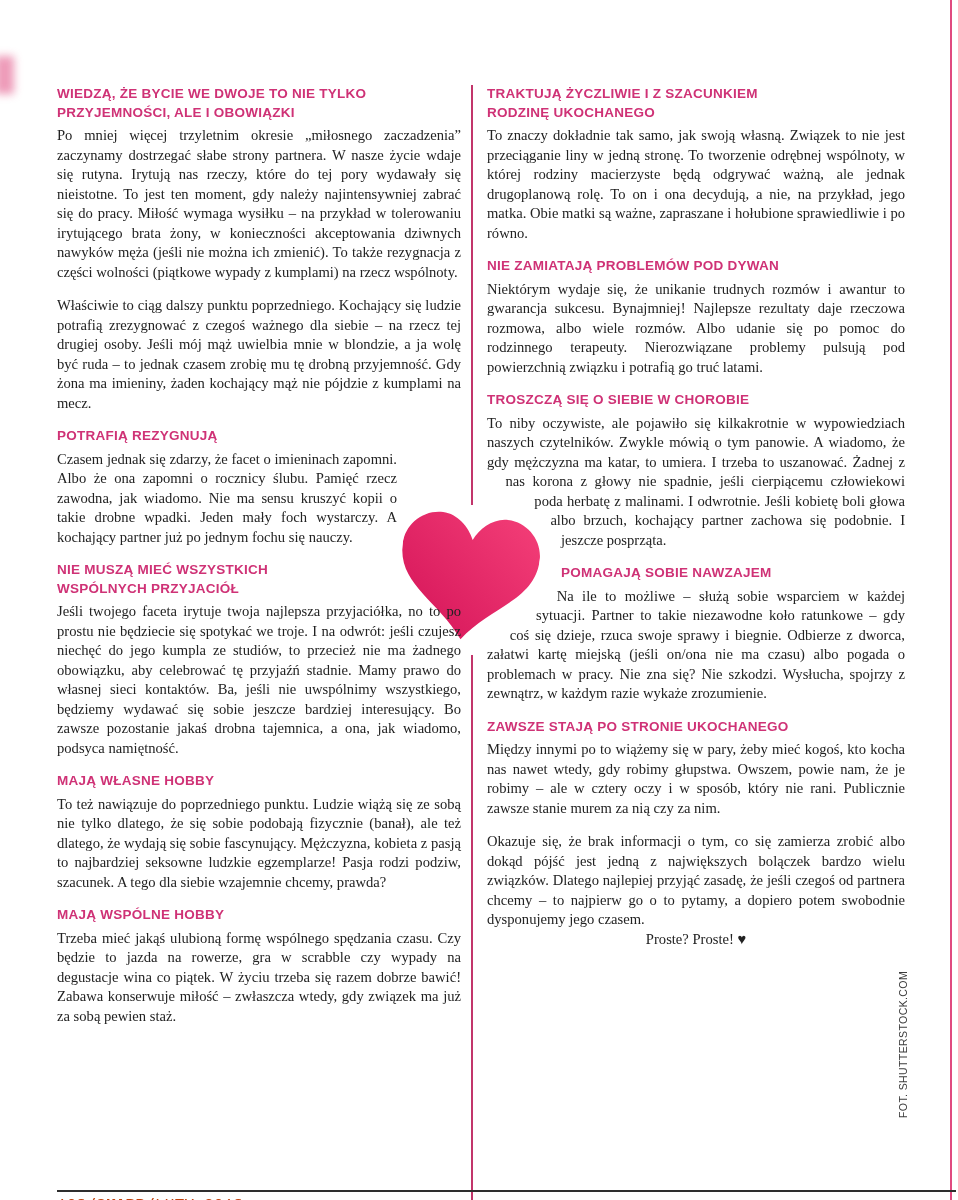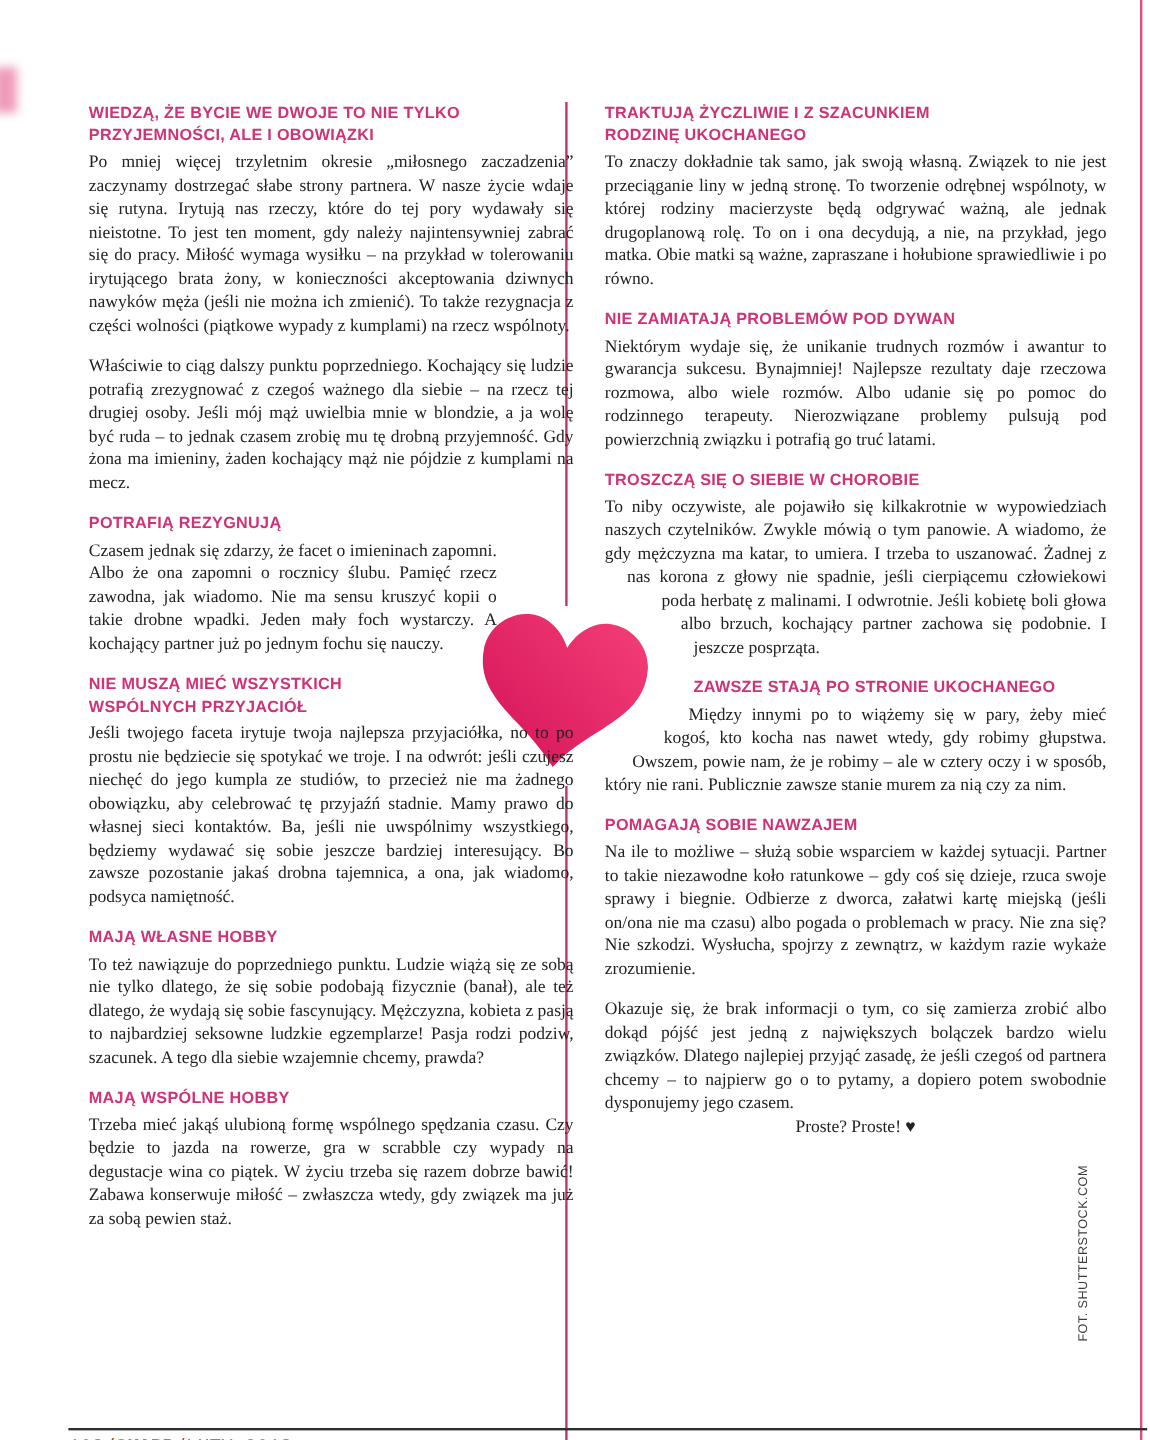--- a/index.html
+++ b/index.html
@@ -1,18 +1,18 @@
 <!DOCTYPE html>
 <html style="--heading: #cf3276; --divider: #c2356b; --heart-dark: #d31257; --heart-light: #f43f78; --edge-pink: #e04a80; --text: #222222;"><head>
 <meta charset="utf-8">
 <style>
   html,body{margin:0;padding:0;background:#fff;}
   .page{position:relative;width:958px;height:1200px;background:#ffffff;overflow:hidden;
         font-family:"Liberation Serif",serif;}
-  .col{position:absolute;top:85px;margin-left:17px;}
+  .col{position:absolute;top:85px;}
   .col-left{left:57px;width:404px;}
   .col-right{left:487px;width:418px;}
   section{margin:0 0 14px 0;}
   h3{margin:0 0 4px 0;
      font-family:"Liberation Sans",sans-serif;font-weight:bold;
      font-size:13.5px;line-height:18.5px;letter-spacing:.25px;
      color:var(--heading,#cf3276);white-space:pre-line;}
   p{margin:0;font-size:14.6px;line-height:19.5px;color:var(--text,#222);
     text-align:justify;hyphens:none;}
   .closing-line{text-align:center;}
@@ -104,26 +104,26 @@
     </section>
     <section>
       <h3>NIE ZAMIATAJĄ PROBLEMÓW POD DYWAN</h3>
       <p>Niektórym wydaje się, że unikanie trudnych rozmów i awantur to gwarancja sukcesu. Bynajmniej! Najlepsze rezultaty daje rzeczowa rozmowa, albo wiele rozmów. Albo udanie się po pomoc do rodzinnego terapeuty. Nierozwiązane problemy pulsują pod powierzchnią związku i potrafią go truć latami.</p>
     </section>
     <section>
       <h3>TROSZCZĄ SIĘ O SIEBIE W CHOROBIE</h3>
       <p><span class="spacer-r"></span><span>To niby oczywiste, ale pojawiło się kilkakrotnie w wypowiedziach naszych czytelników. Zwykle mówią o tym panowie. A wiadomo, że gdy mężczyzna ma katar, to umiera. I trzeba to uszanować. Żadnej z nas korona z głowy nie spadnie, jeśli cierpiącemu człowiekowi poda herbatę z malinami. I odwrotnie. Jeśli kobietę boli głowa albo brzuch, kochający partner zachowa się podobnie. I jeszcze posprząta.</span></p>
     </section>
     <section>
+      <h3>POMAGAJĄ SOBIE NAWZAJEM</h3>
+      <p>Na ile to możliwe – służą sobie wsparciem w każdej sytuacji. Partner to takie niezawodne koło ratunkowe – gdy coś się dzieje, rzuca swoje sprawy i biegnie. Odbierze z dworca, załatwi kartę miejską (jeśli on/ona nie ma czasu) albo pogada o problemach w pracy. Nie zna się? Nie szkodzi. Wysłucha, spojrzy z zewnątrz, w każdym razie wykaże zrozumienie.</p>
+    </section>
+    <section>
       <h3>ZAWSZE STAJĄ PO STRONIE UKOCHANEGO</h3>
       <p>Między innymi po to wiążemy się w pary, żeby mieć kogoś, kto kocha nas nawet wtedy, gdy robimy głupstwa. Owszem, powie nam, że je robimy – ale w cztery oczy i w sposób, który nie rani. Publicznie zawsze stanie murem za nią czy za nim.</p>
-    </section>
-    <section>
-      <h3>POMAGAJĄ SOBIE NAWZAJEM</h3>
-      <p>Na ile to możliwe – służą sobie wsparciem w każdej sytuacji. Partner to takie niezawodne koło ratunkowe – gdy coś się dzieje, rzuca swoje sprawy i biegnie. Odbierze z dworca, załatwi kartę miejską (jeśli on/ona nie ma czasu) albo pogada o problemach w pracy. Nie zna się? Nie szkodzi. Wysłucha, spojrzy z zewnątrz, w każdym razie wykaże zrozumienie.</p>
     </section>
     <section>
     </section>
     <section>
       <p>Okazuje się, że brak informacji o tym, co się zamierza zrobić albo dokąd pójść jest jedną z największych bolączek bardzo wielu związków. Dlatego najlepiej przyjąć zasadę, że jeśli czegoś od partnera chcemy – to najpierw go o to pytamy, a dopiero potem swobodnie dysponujemy jego czasem.</p>
       <p class="closing-line">Proste? Proste! ♥</p>
     </section>
   </div>
 
   <div class="footer">

